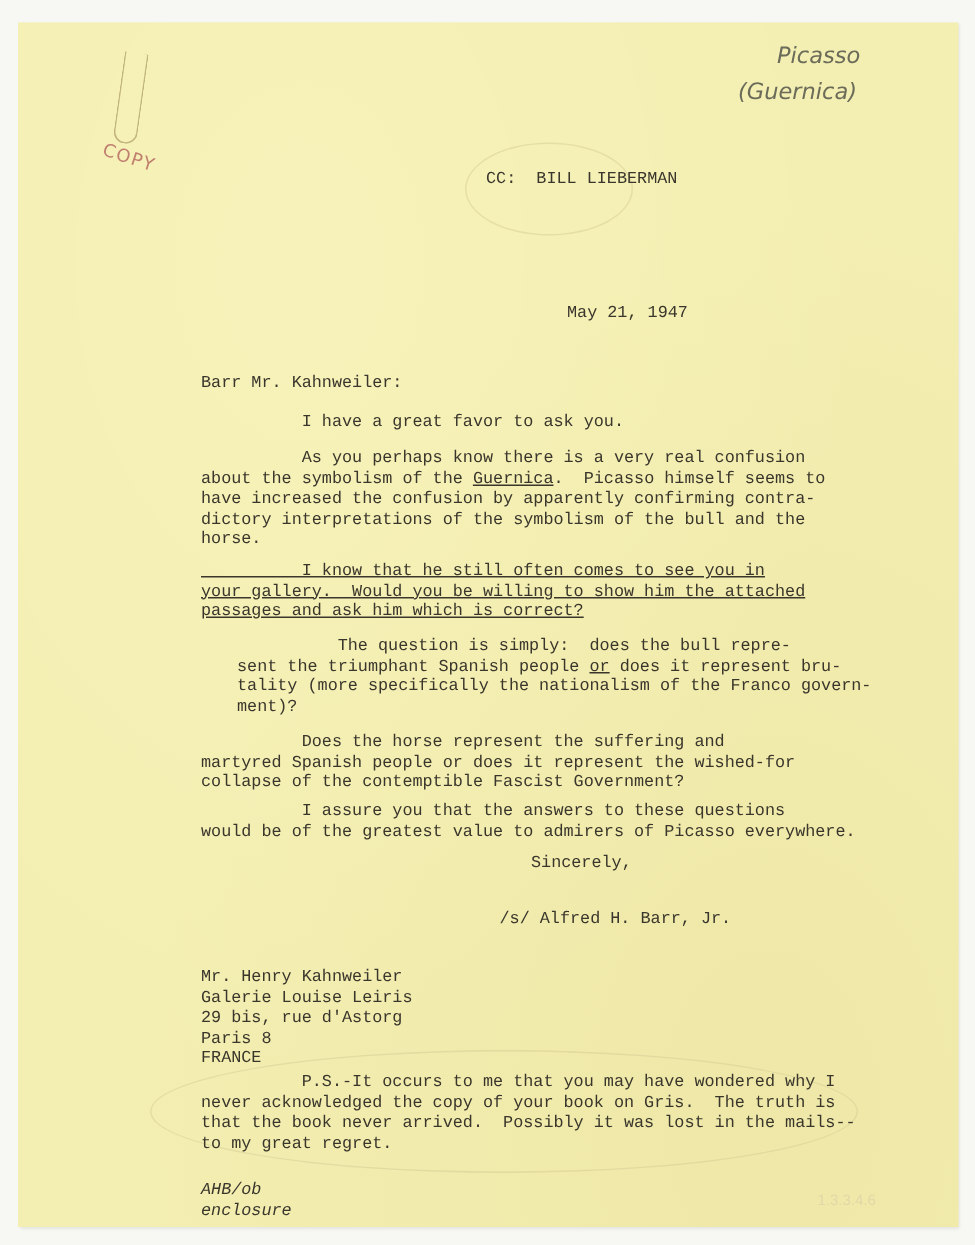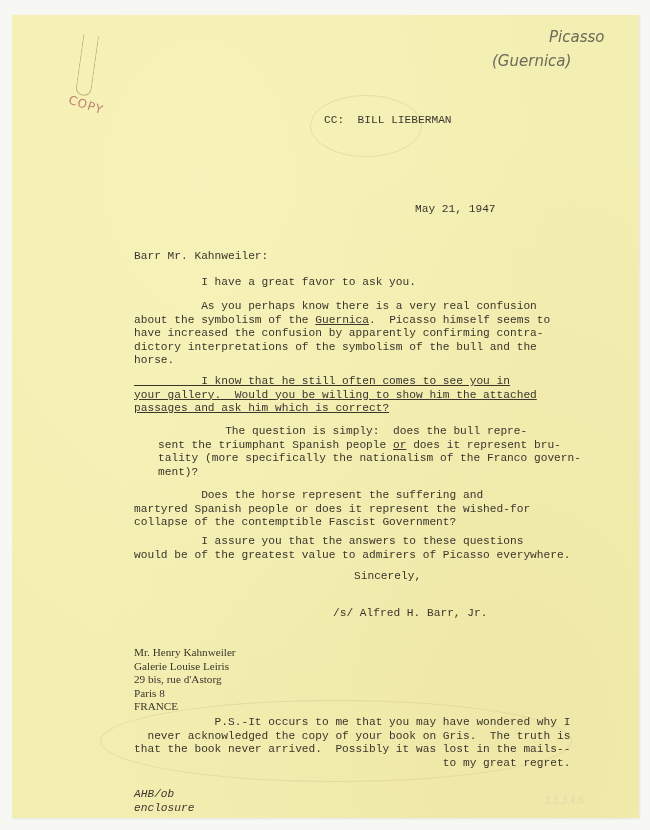--- a/index.html
+++ b/index.html
@@ -89,27 +89,27 @@
   </style>
 </head>
 <body>
 
 <div class="page"></div>
 
 <div class="clip"></div>
 <div class="stamp-oval"></div>
 <div class="ps-oval"></div>
 
-<div class="hand" style="left:518px; top:28px;margin-left:31px;">Picasso</div>
+<div class="hand" style="left:518px; top:28px;">Picasso</div>
 <div class="hand" style="left:492px; top:52px;text-align:right;">(Guernica)</div>
 <div class="hand-red" style="left:68px; top:98px;">COPY</div>
 
 <div class="type" style="left:324px; top:114px;">CC:  BILL LIEBERMAN</div>
 
-<div class="type" style="left:378px; top:203px;margin-left:37px;">May 21, 1947</div>
+<div class="type" style="left:378px; top:203px;">May 21, 1947</div>
 
 <div class="type" style="left:134px; top:250px;">Barr Mr. Kahnweiler:</div>
 
 <div class="type" style="left:134px; top:276px;"><span>          I have a great favor to ask you.</span></div>
 
 <div class="type" style="left:134px; top:300px;"><span>          As you perhaps know there is a very real confusion</span>
 <span>about the symbolism of the </span><span class="underline">Guernica</span><span>.  Picasso himself seems to</span>
 <span>have increased the confusion by apparently confirming contra-</span>
 <span>dictory interpretations of the symbolism of the bull and the</span>
 <span>horse.</span></div>
@@ -127,27 +127,27 @@
 <span>martyred Spanish people or does it represent the wished-for</span>
 <span>collapse of the contemptible Fascist Government?</span></div>
 
 <div class="type" style="left:134px; top:535px;"><span>          I assure you that the answers to these questions</span>
 <span>would be of the greatest value to admirers of Picasso everywhere.</span></div>
 
 <div class="type" style="left:354px; top:570px;">Sincerely,</div>
 
 <div class="type" style="left:333px; top:607px;">/s/ Alfred H. Barr, Jr.</div>
 
-<div class="type" style="left:134px; top:646px;font-family:Liberation Serif, serif;"><span>Mr. Henry Kahnweiler</span>
+<div class="type" style="left:134px; top:646px;"><span>Mr. Henry Kahnweiler</span>
 <span>Galerie Louise Leiris</span>
 <span>29 bis, rue d'Astorg</span>
 <span>Paris 8</span>
 <span>FRANCE</span></div>
 
-<div class="type" style="left:134px; top:716px;text-align:right;"><span>          P.S.-It occurs to me that you may have wondered why I</span>
+<div class="type" style="left:134px; top:716px;"><span>          P.S.-It occurs to me that you may have wondered why I</span>
 <span>never acknowledged the copy of your book on Gris.  The truth is</span>
 <span>that the book never arrived.  Possibly it was lost in the mails--</span>
 <span>to my great regret.</span></div>
 
 <div class="type" style="left:134px; top:788px;font-style:italic;"><span>AHB/ob</span>
 <span>enclosure</span></div>
 
 <div class="faint-num">1.3.3.4.6</div>
 
 </body></html>

